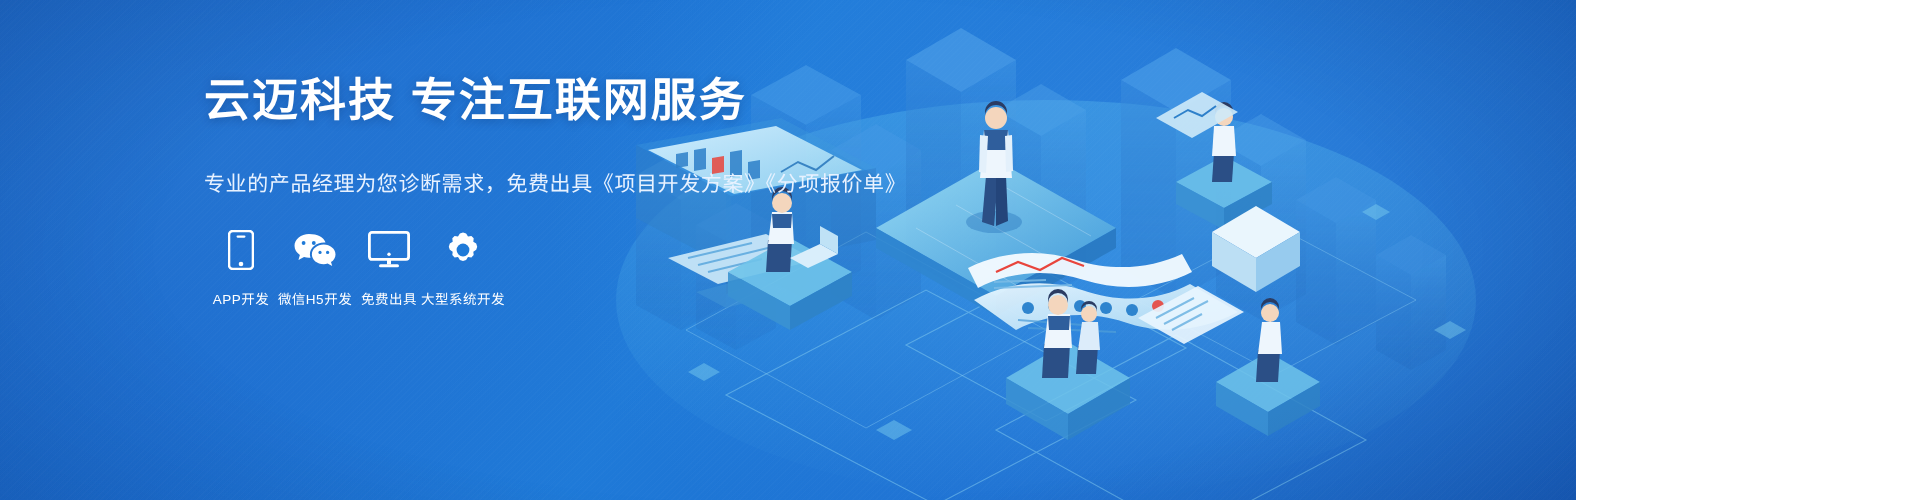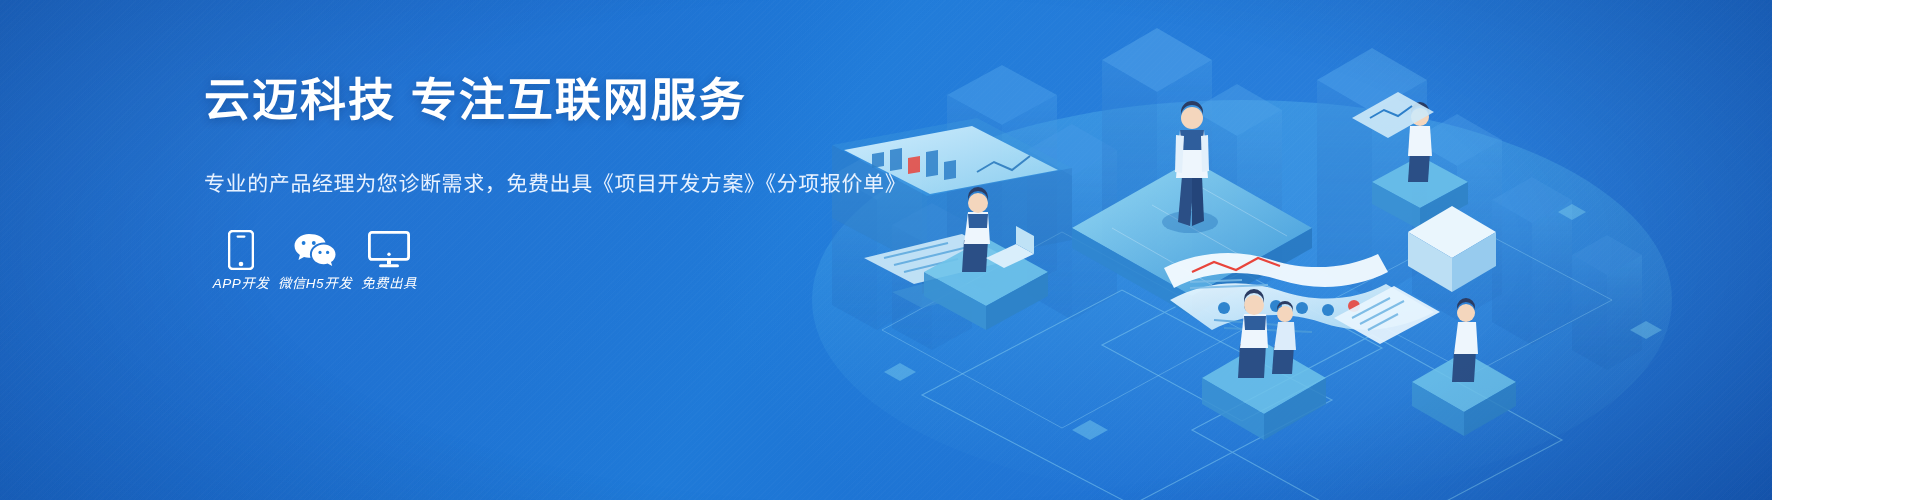--- a/index.html
+++ b/index.html
@@ -2,21 +2,21 @@
 <html lang="zh-CN"><head>
 <meta charset="utf-8">
 <style>
   * { margin:0; padding:0; box-sizing:border-box; }
   html, body {
     width:1920px; height:500px; overflow:hidden;
     font-family:"Liberation Sans","DejaVu Sans",sans-serif;
   }
 
   .banner {
-    position:relative; width:1772px; height:500px; overflow:hidden;
+    position:relative; width:1576px; height:500px; overflow:hidden;
     background:
       radial-gradient(ellipse 1100px 700px at 78% 45%, rgba(60,150,235,0.55) 0%, rgba(60,150,235,0.0) 62%),
       radial-gradient(ellipse 900px 620px at 14% 30%, rgba(48,128,215,0.45) 0%, rgba(48,128,215,0) 68%),
       linear-gradient(118deg, #1a63c4 0%, #1b6ccf 22%, #1f7ad8 45%, #1c6ed0 68%, #1558b8 100%);
     padding-left: 40px;
   }
 
   
   .texture {
     position:absolute; inset:0;
@@ -42,22 +42,22 @@
     letter-spacing:0.6px; white-space:nowrap; font-weight:normal;
   }
   .sub-wrap { margin-top:36px; }
 
   
   .services { position:absolute; left:204px; top:228px; display:flex; align-items:flex-start; }
   .svc { width:74px; display:flex; flex-direction:column; align-items:center; cursor:pointer; }
   .svc-ico { height:44px; display:flex; align-items:center; justify-content:center; }
   .svc-ico svg { display:block; }
   .svc-label {
-    font-size:13.5px; color:#ffffff; letter-spacing:0.5px;
-    white-space:nowrap; text-align:left;font-style:italic;
+    margin-top:16px; font-size:13.5px; color:#ffffff; letter-spacing:0.5px;
+    white-space:nowrap; text-align:left;
   }
 
   
   .art { position:absolute; right:0; top:0; width:1000px; height:500px; }
   .art svg { display:block; }
 </style>
 </head>
 <body>
 
 <div class="banner">
@@ -374,16 +374,25 @@
         <svg width="42" height="38" viewBox="0 0 42 38">
           <rect x="1.4" y="1.4" width="39.2" height="27" rx="2.6" fill="none" stroke="#ffffff" stroke-width="2.8"></rect>
           <circle cx="21" cy="23.2" r="1.7" fill="#ffffff"></circle>
           <rect x="19" y="28.4" width="4" height="5" fill="#ffffff"></rect>
           <rect x="11" y="33.2" width="20" height="3" rx="1.5" fill="#ffffff"></rect>
         </svg>
       </span>
       <span class="svc-label">免费出具</span>
     </div>
 
+    <div class="svc">
+      <span class="svc-ico">
+        <svg width="40" height="40" viewBox="0 0 40 40">
+          <path d="M20 2.5l3.1 1 1.9 2.9 3.4-.4 2.3 2.3-.4 3.4 2.9 1.9 1 3.1-1 3.1-2.9 1.9.4 3.4-2.3 2.3-3.4-.4-1.9 2.9-3.1 1-3.1-1-1.9-2.9-3.4.4-2.3-2.3.4-3.4-2.9-1.9-1-3.1 1-3.1 2.9-1.9-.4-3.4 2.3-2.3 3.4.4 1.9-2.9z" fill="#ffffff"></path>
+          <circle cx="20" cy="20" r="6.4" fill="#1f7ad8"></circle>
+        </svg>
+      </span>
+      <span class="svc-label">大型系统开发</span>
+    </div>
 
   </div>
 
 </div>
 
 </body></html>

